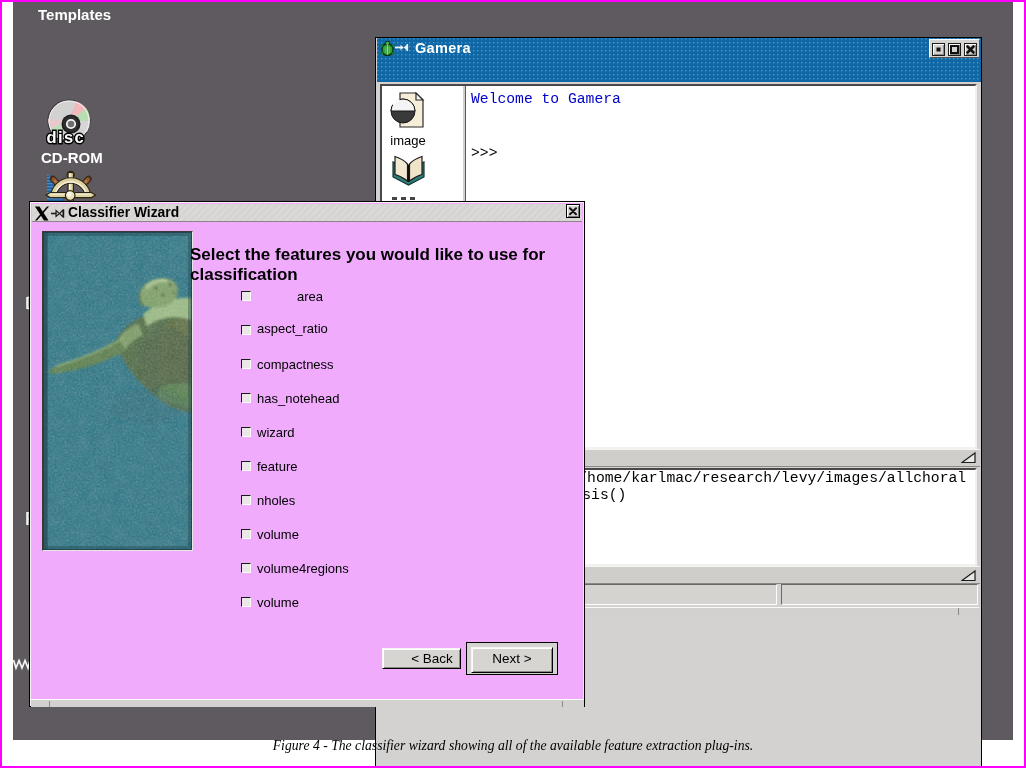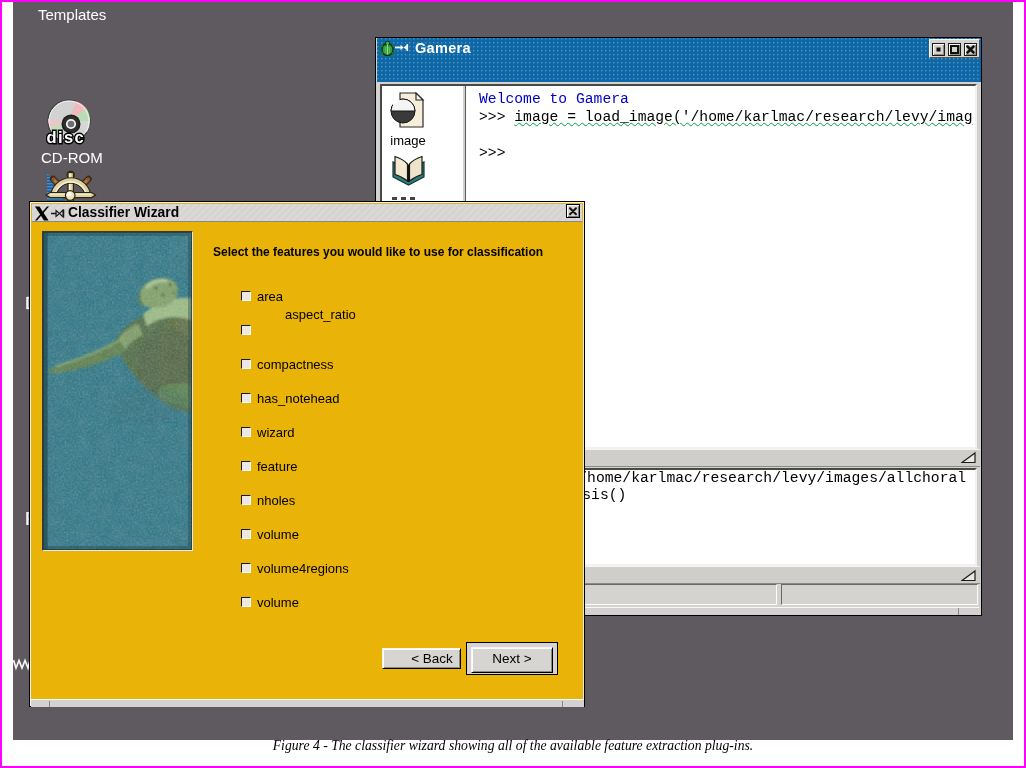--- a/index.html
+++ b/index.html
@@ -2,27 +2,27 @@
 <html><head>
 <meta charset="utf-8">
 <style>
   * { margin:0; padding:0; box-sizing:border-box; }
   html,body { width:1026px; height:768px; background:#fff; overflow:hidden; }
   body { position:relative; font-family:"Liberation Sans", sans-serif; }
   #frame { position:absolute; left:0; top:0; width:1026px; height:768px; border:2px solid #ff00ff; z-index:99; pointer-events:none; }
   #desk { position:absolute; left:13px; top:2px; width:1000px; height:738px; background:#5f5a5f; }
   #caption { position:absolute; left:0; top:738px; width:1026px; text-align:center;
     font-family:"Liberation Serif", serif; font-style:italic; font-size:13.7px; color:#000; }
-  .wlabel { position:absolute; color:#fff; font-size:15px; }
+  .wlabel { position:absolute; color:#fff; font-size:15px;font-weight:bold; }
 
   
   .gwin { position:absolute; background:#d3d2d0; border:1px solid #000; }
 
   
-  #gam { left:362px; top:35px; width:607px; height:579px; }
+  #gam { left:362px; top:35px; width:607px; height:731px; }
   #gam .blue { position:absolute; left:1px; top:0px; width:604px; height:44px; background:#0f67a5; }
   #gam .menubar { position:absolute; left:3px; top:20px; width:600px; height:23px;
      background:#d8d7d4; border-top:1px solid #fff; border-left:1px solid #fff;
      border-bottom:1px solid #6f6d6a; border-right:1px solid #6f6d6a;
      box-shadow: 0 1px 0 #3a3a3a; font-size:13.5px; color:#000; }
   #gam .menubar span { position:absolute; top:4px; }
   #gam .btnpanel { position:absolute; left:553px; top:1px; width:51px; height:19px;
      background:#d6d5d2; border:1px solid #fff; border-right-color:#555; border-bottom-color:#555; }
   .tbtn { position:absolute; top:2.5px; width:13px; height:13px; background:#d4d3d0;
      border:1px solid #1c1c1c; box-shadow: inset 1px 1px 0 #ffffff, inset -1px -1px 0 #8e8c89; }
@@ -33,37 +33,37 @@
   .sunk1 { position:absolute; border:1px solid; border-color:#6a6865 #fcfcfb #fcfcfb #6a6865; background:#d4d3d0; }
   .sash { position:absolute; left:2px; width:602px; height:18px; background:#cfcecb;
       border-top:1px solid #f5f4f2; border-bottom:1px solid #8b8986; }
 
   
   #console { left:4px; top:46px; width:597px; height:365px; }
   #lpanel { position:absolute; left:0px; top:0px; width:80px; height:361px; background:#fff; }
   #lsplit { position:absolute; left:80px; top:0px; width:4px; height:361px; background:#d0cfcc;
       border-left:1px solid #fff; border-right:1px solid #5c5a58; }
   .mono { font-family:"Liberation Mono", monospace; font-size:14.7px; white-space:pre; }
-  .cline { position:absolute; left:89px; line-height:18px;margin-left:8px; }
+  .cline { position:absolute; left:89px; line-height:18px; }
   .wavy { text-decoration:underline; text-decoration-style:wavy; text-decoration-color:#00a13e;
       text-decoration-thickness:1px; text-underline-offset:1px; }
   .hline { position:absolute; line-height:17px; font-size:14.7px; }
 
   
-  #wiz { left:16px; top:199px; width:556px; height:506px; background:#eab308;
+  #wiz { left:16px; top:199px; width:556px; height:506px; background:#f0abfc;
      box-shadow: inset 1px 1px 0 #f4f3f1, inset -1px -1px 0 #e9e8e6; }
   #wiz .tbar { position:absolute; left:2px; top:2px; width:550px; height:18px;
      background:repeating-linear-gradient(135deg,#dad9d8 0 2.5px,#d5d4d2 2.5px 5px);
      border-bottom:1px solid #8a8886; }
   #wiz .wtitle { position:absolute; left:38px; top:3px; font-weight:bold; font-size:13.8px; color:#000; }
   #wiz .closeb { position:absolute; left:536px; top:2px; width:14px; height:14px; background:#d6d5d2;
      border:1px solid #000; box-shadow: inset 1px 1px 0 #fff, inset -1px -1px 0 #777; }
   #img { position:absolute; left:12px; top:29px; width:151px; height:320px;
      border:1px solid; border-color:#3b3a38 #e8e7e5 #e8e7e5 #3b3a38; background:#3f7d8a; }
-  #wiz h1 { position:absolute; left:183px; top:43px; font-size:12px; font-weight:bold; color:#000; }
+  #wiz h1 { position:absolute; left:160px; top:43px; font-size:17px; font-weight:bold; color:#000; }
   .cb { position:absolute; left:211px; width:10px; height:10px; background:#e9e8e6;
      border-top:1px solid #1a1a1a; border-left:1px solid #1a1a1a;
      border-bottom:1px solid #fbfbfa; border-right:1px solid #fbfbfa; }
   .cbl { position:absolute; left:227px; font-size:13px; color:#000; }
   .pbtn { position:absolute; background:#d6d5d2; border:1px solid #000; border-top-color:#f6f5f3; border-left-color:#f6f5f3;
      box-shadow: inset 1px 1px 0 #fff, inset -1px -1px 0 #8c8a87;
      font-size:13.5px; text-align:center; color:#000; }
 </style>
 </head>
 <body>
@@ -171,21 +171,20 @@
           <path d="M4 2.5 Q12 5 16.5 10 L16.5 27 Q10 22 4 20.5 Z" fill="#f3e9d2" stroke="#1c1c1c" stroke-width="1.2"></path>
           <path d="M31 2.5 Q23 5 18.5 10 L18.5 27 Q25 22 31 20.5 Z" fill="#efe4c9" stroke="#1c1c1c" stroke-width="1.2"></path>
           <path d="M17.5 10.5 L17.5 28" stroke="#111" stroke-width="1.6"></path>
         </svg>
         <div style="position:absolute; left:10px; top:111px; width:5px; height:3px; background:#444;"></div>
         <div style="position:absolute; left:19px; top:111px; width:5px; height:3px; background:#444;"></div>
         <div style="position:absolute; left:28px; top:111px; width:5px; height:3px; background:#444;"></div>
       </div>
       <div id="lsplit"></div>
       <div class="mono cline" style="top:4px; color:#0000c8;">Welcome to Gamera</div>
-      <div class="mono cline" style="top:22px;">&gt;&gt;&gt; <span class="wavy">image = load_image('/home/karlmac/research/levy/imag</span></div>
       <div class="mono cline" style="top:58px;">&gt;&gt;&gt;</div>
     </div>
 
     <div class="sash" style="top:411px;">
       <svg width="16" height="13" style="position:absolute; left:583px; top:1px;">
         <path d="M1 11.5 L14 2 L14 11.5 Z" fill="#e8e8e6" stroke="#1c1c1c" stroke-width="1.2"></path>
       </svg>
     </div>
     <div class="sunk2" id="hist" style="left:4px; top:430px; width:597px; height:98px;">
       <div class="mono hline" style="left:20px; top:0px;">image = load_image('/home/karlmac/research/levy/images/allchoral</div>
@@ -259,23 +258,23 @@
         <rect width="149" height="318" filter="url(#wpatch)" opacity="0.13"></rect>
         <rect width="149" height="318" filter="url(#wnoise)" opacity="0.26"></rect>
         <rect width="149" height="318" filter="url(#wnoise)" opacity="0.10"></rect>
         <rect x="2" y="2" width="145" height="314" fill="none" stroke="#1d3d45" stroke-width="4" opacity="0.35"></rect>
         <rect x="0.5" y="0.5" width="148" height="317" fill="none" stroke="#16313a" stroke-width="1" opacity="0.6"></rect>
         <rect x="0" y="0" width="5" height="318" fill="#1c3a42" opacity="0.35"></rect>
       </svg>
     </div>
     <h1>Select the features you would like to use for classification</h1>
     <div class="cb" style="top:89px;"></div>
-      <div class="cbl" style="top:87px;">area</div>
+      <div class="cbl" style="top:87px;margin-left:40px;">area</div>
     <div class="cb" style="top:123px;"></div>
-      <div class="cbl" style="top:105px;margin-left:28px;">aspect_ratio</div>
+      <div class="cbl" style="top:119px;">aspect_ratio</div>
     <div class="cb" style="top:157px;"></div>
       <div class="cbl" style="top:155px;">compactness</div>
     <div class="cb" style="top:191px;"></div>
       <div class="cbl" style="top:189px;">has_notehead</div>
     <div class="cb" style="top:225px;"></div>
       <div class="cbl" style="top:223px;">wizard</div>
     <div class="cb" style="top:259px;"></div>
       <div class="cbl" style="top:257px;">feature</div>
     <div class="cb" style="top:293px;"></div>
       <div class="cbl" style="top:291px;">nholes</div>

